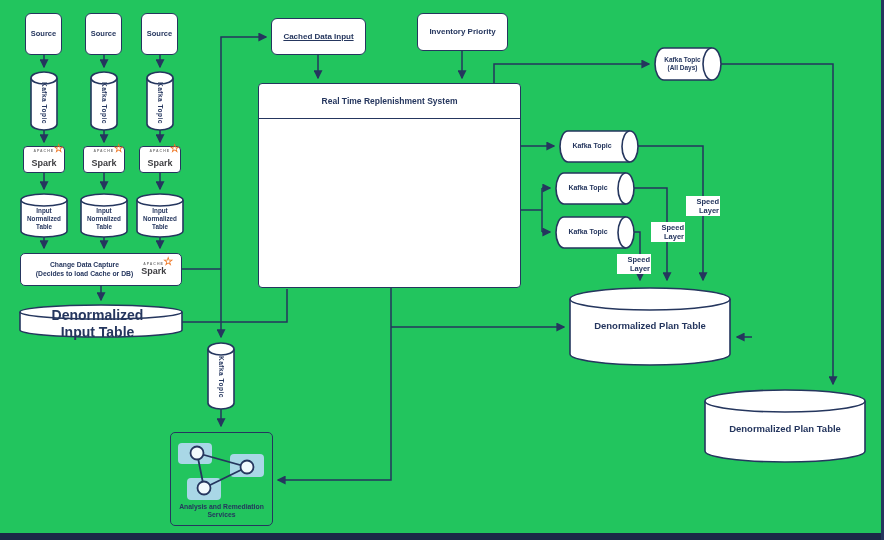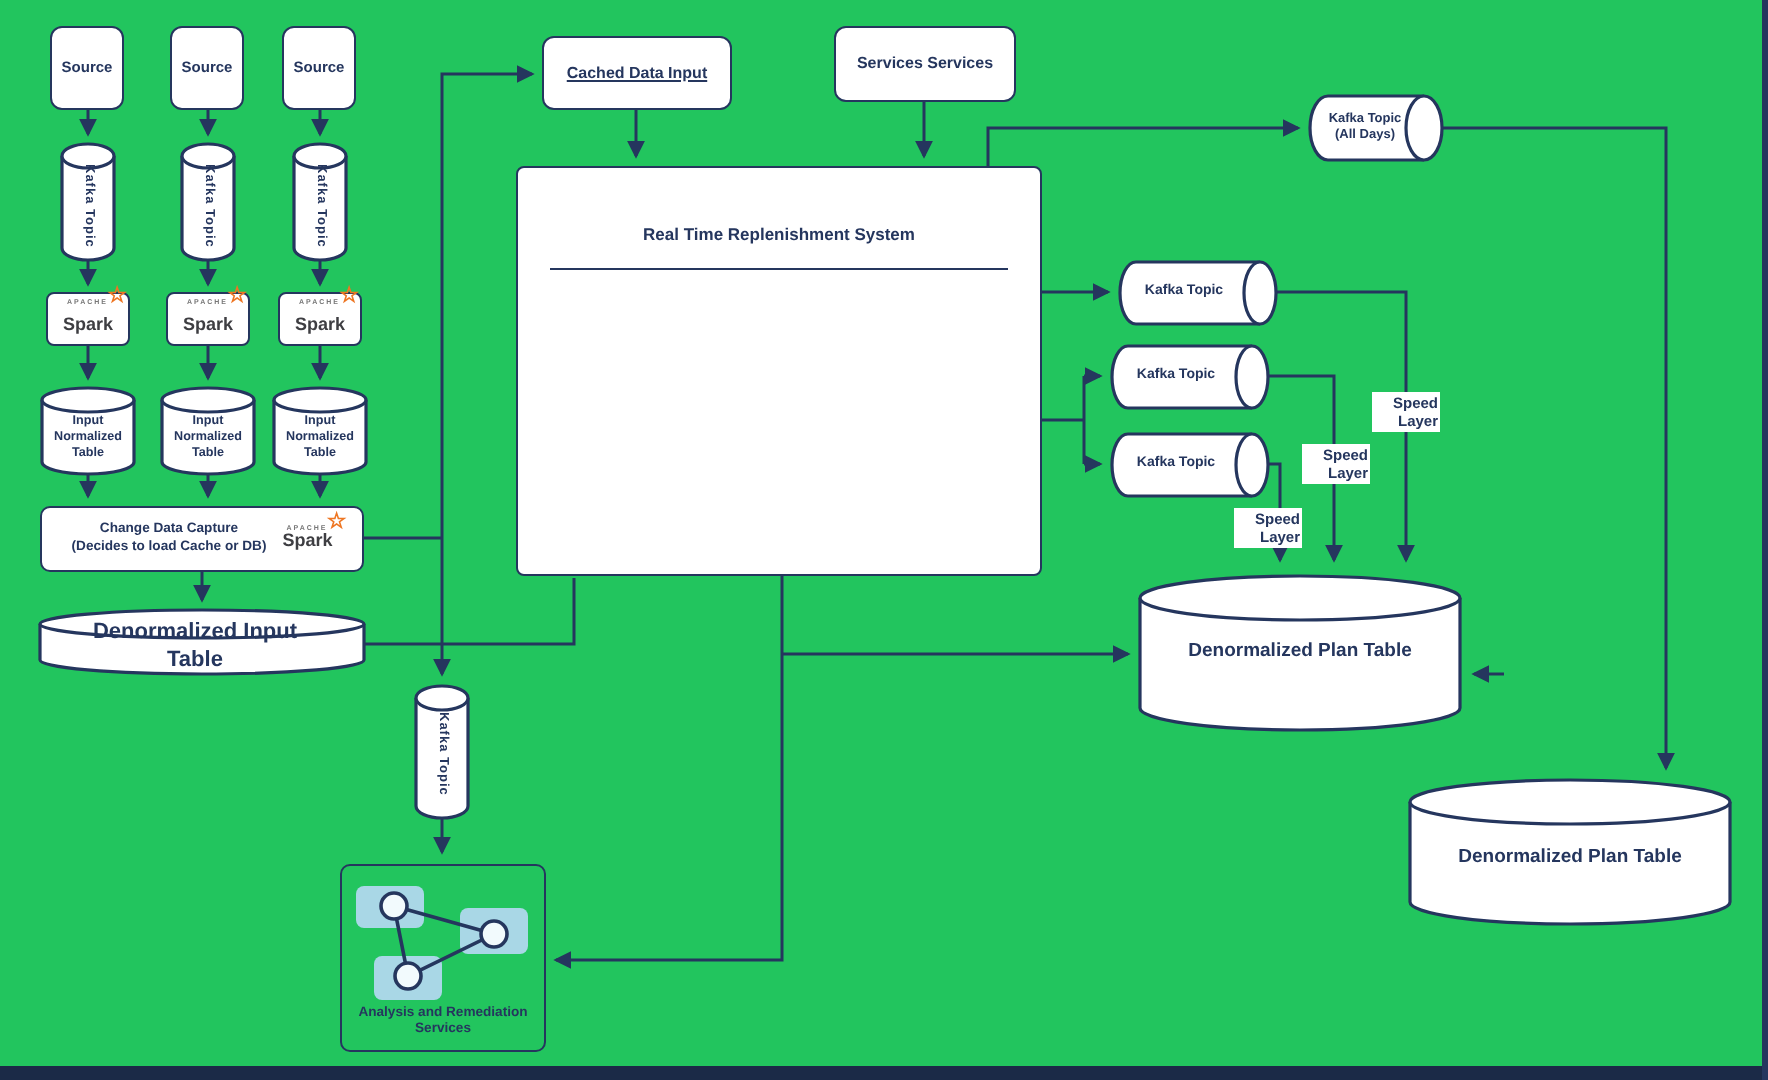--- a/index.html
+++ b/index.html
@@ -204,24 +204,24 @@
     </span>
     <span class="spark small">
       <span class="apache">APACHE</span><span class="word">Spark</span><span class="star">☆</span>
     </span>
   </div>
 
   <div class="box" style="left:271px;top:18px;width:95px;height:37px;font-size:8px;text-decoration:underline;">
     <span>Cached Data Input</span>
   </div>
   <div class="box" style="left:417px;top:13px;width:91px;height:38px;font-size:8px;">
-    <span>Services Services</span>
-  </div>
-
-  <div class="box" style="left:258px;top:83px;width:263px;height:205px;border-radius:4px;border-width:1.8px;padding:16px;align-items:stretch;justify-content:flex-start;font-size:8.5px;">
+    <span>Inventory Priority</span>
+  </div>
+
+  <div class="box" style="left:258px;top:83px;width:263px;height:205px;border-radius:4px;border-width:1.8px;padding:0;align-items:stretch;justify-content:flex-start;font-size:8.5px;">
     <div style="height:34px;border-bottom:1.6px solid #25365e;display:flex;align-items:center;justify-content:center;">
       <span>Real Time Replenishment System</span>
     </div>
   </div>
 
 
   <div class="box" style="left:170px;top:432px;width:103px;height:94px;border-radius:5px;border-width:1.8px;background:transparent;"></div>
   <div class="lbl" style="left:172px;top:498px;width:99px;height:26px;font-size:6.8px;">
     <span style="display:block;">Analysis and Remediation</span>
     <span style="display:block;">Services</span>
@@ -241,21 +241,21 @@
     <span>Input</span>
     <span>Normalized</span>
     <span>Table</span>
   </div>
   <div class="lbl" style="left:137px;top:202px;width:46px;height:34px;font-size:6.3px;line-height:1.3;">
     <span>Input</span>
     <span>Normalized</span>
     <span>Table</span>
   </div>
 
-  <div class="lbl" style="left:20px;top:310px;width:136px;height:28px;font-size:11px;padding-left:19px;">Denormalized Input Table</div>
+  <div class="lbl" style="left:20px;top:310px;width:136px;height:28px;font-size:14px;padding-left:19px;">Denormalized Input Table</div>
 
   <div class="lbl" style="left:655px;top:48px;width:55px;height:32px;font-size:6.5px;">
     <span>Kafka Topic</span>
     <span>(All Days)</span>
   </div>
   <div class="lbl" style="left:560px;top:131px;width:64px;height:31px;font-size:7px;">Kafka Topic</div>
   <div class="lbl" style="left:556px;top:173px;width:64px;height:31px;font-size:7px;">Kafka Topic</div>
   <div class="lbl" style="left:556px;top:217px;width:64px;height:31px;font-size:7px;">Kafka Topic</div>
 
   <div class="lbl" style="left:570px;top:296px;width:160px;height:60px;font-size:9.5px;">Denormalized Plan Table</div>

